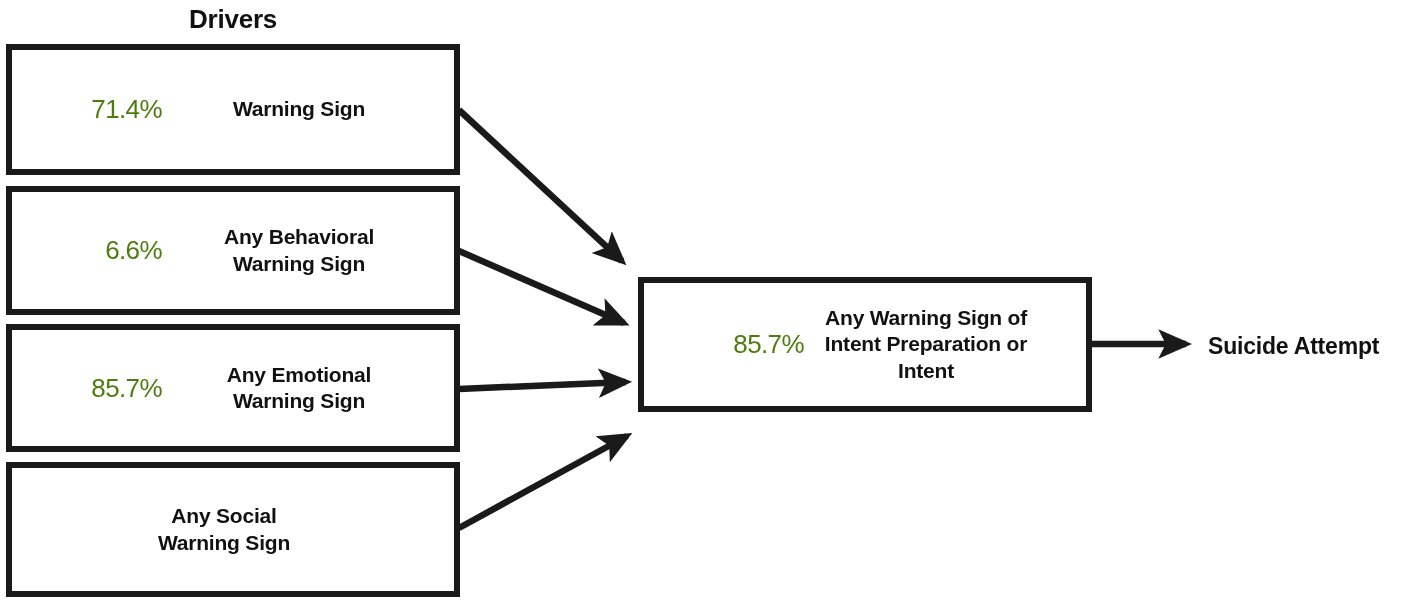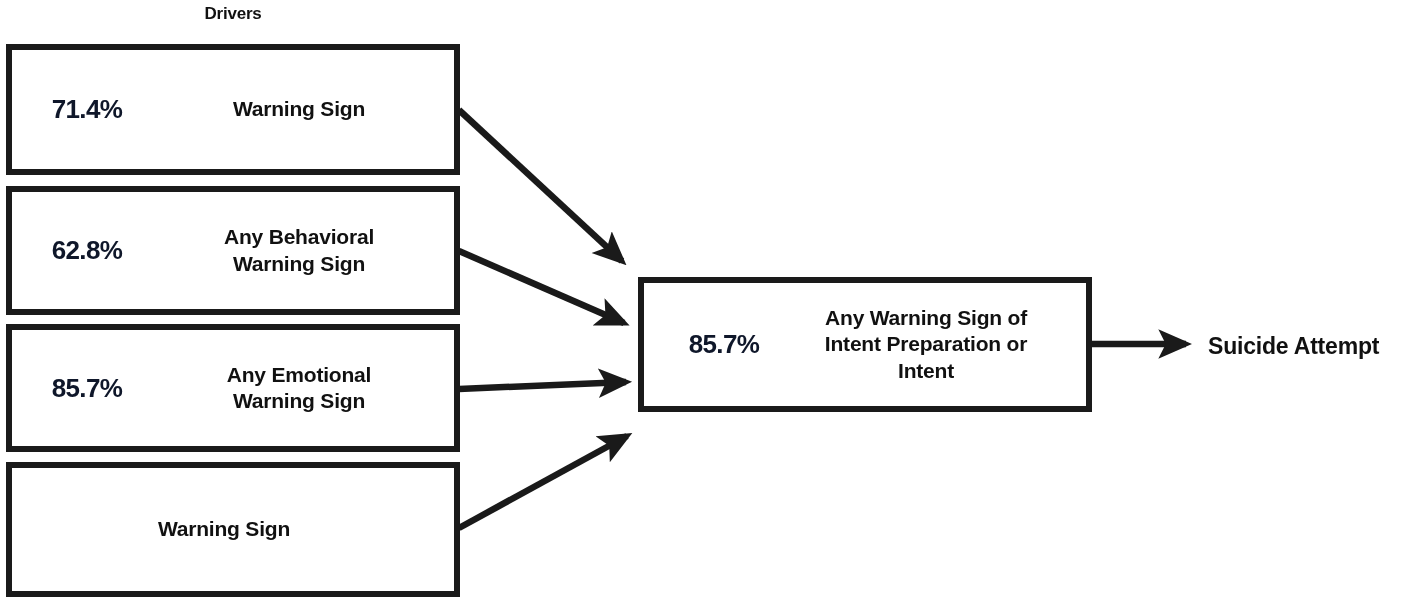--- a/index.html
+++ b/index.html
@@ -15,46 +15,46 @@
     position: relative;
     width: 1412px;
     height: 602px;
     background: #ffffff;
     overflow: hidden;
   }
 
   
   .column-title {
     position: absolute;
-    font-size: 17px;
+    font-size: 26px;
     font-weight: bold;
     color: #111111;
     letter-spacing: -0.2px;
     white-space: nowrap;
     text-align: center;
   }
 
   
   .node-box {
     position: absolute;
     box-sizing: border-box;
     border: 6px solid #1a1a1a;
     background: #ffffff;
     display: flex;
     flex-direction: row;
     align-items: center;
     z-index: 3;
   }
   .node-pct {
     font-size: 26px;
-    font-weight: bold;
-    color: #0f172a;
+    font-weight: normal;
+    color: #4d7c0f;
     letter-spacing: -0.6px;
     white-space: nowrap;
-    text-align: center;
+    text-align: right;
     flex: 0 0 auto;
   }
   .node-label {
     font-size: 21px;
     font-weight: bold;
     color: #111111;
     line-height: 1.25;
     letter-spacing: -0.2px;
     text-align: center;
     flex: 1 1 auto;
@@ -115,37 +115,38 @@
   <div class="column-title" style="left:133px; top:4px; width:200px;">Drivers</div>
 
   <div class="node-box driver-box" style="left:6px; top:44px; width:454px; height:131px;">
     <div class="node-pct">71.4%</div>
     <div class="node-label">
       <div>Warning Sign</div>
     </div>
   </div>
 
   <div class="node-box driver-box" style="left:6px; top:186px; width:454px; height:129px;">
-    <div class="node-pct">62.8%</div>
+    <div class="node-pct">6.6%</div>
     <div class="node-label">
       <div>Any Behavioral</div>
       <div>Warning Sign</div>
     </div>
   </div>
 
   <div class="node-box driver-box" style="left:6px; top:324px; width:454px; height:128px;">
     <div class="node-pct">85.7%</div>
     <div class="node-label">
       <div>Any Emotional</div>
       <div>Warning Sign</div>
     </div>
   </div>
 
   <div class="node-box driver-box" style="left:6px; top:462px; width:454px; height:135px;">
     <div class="node-label">
+      <div>Any Social</div>
       <div>Warning Sign</div>
     </div>
   </div>
 
   <div class="node-box outcome-box" style="left:638px; top:277px; width:454px; height:135px;">
     <div class="node-pct">85.7%</div>
     <div class="node-label">
       <div>Any Warning Sign of</div>
       <div>Intent Preparation or</div>
       <div>Intent</div>

